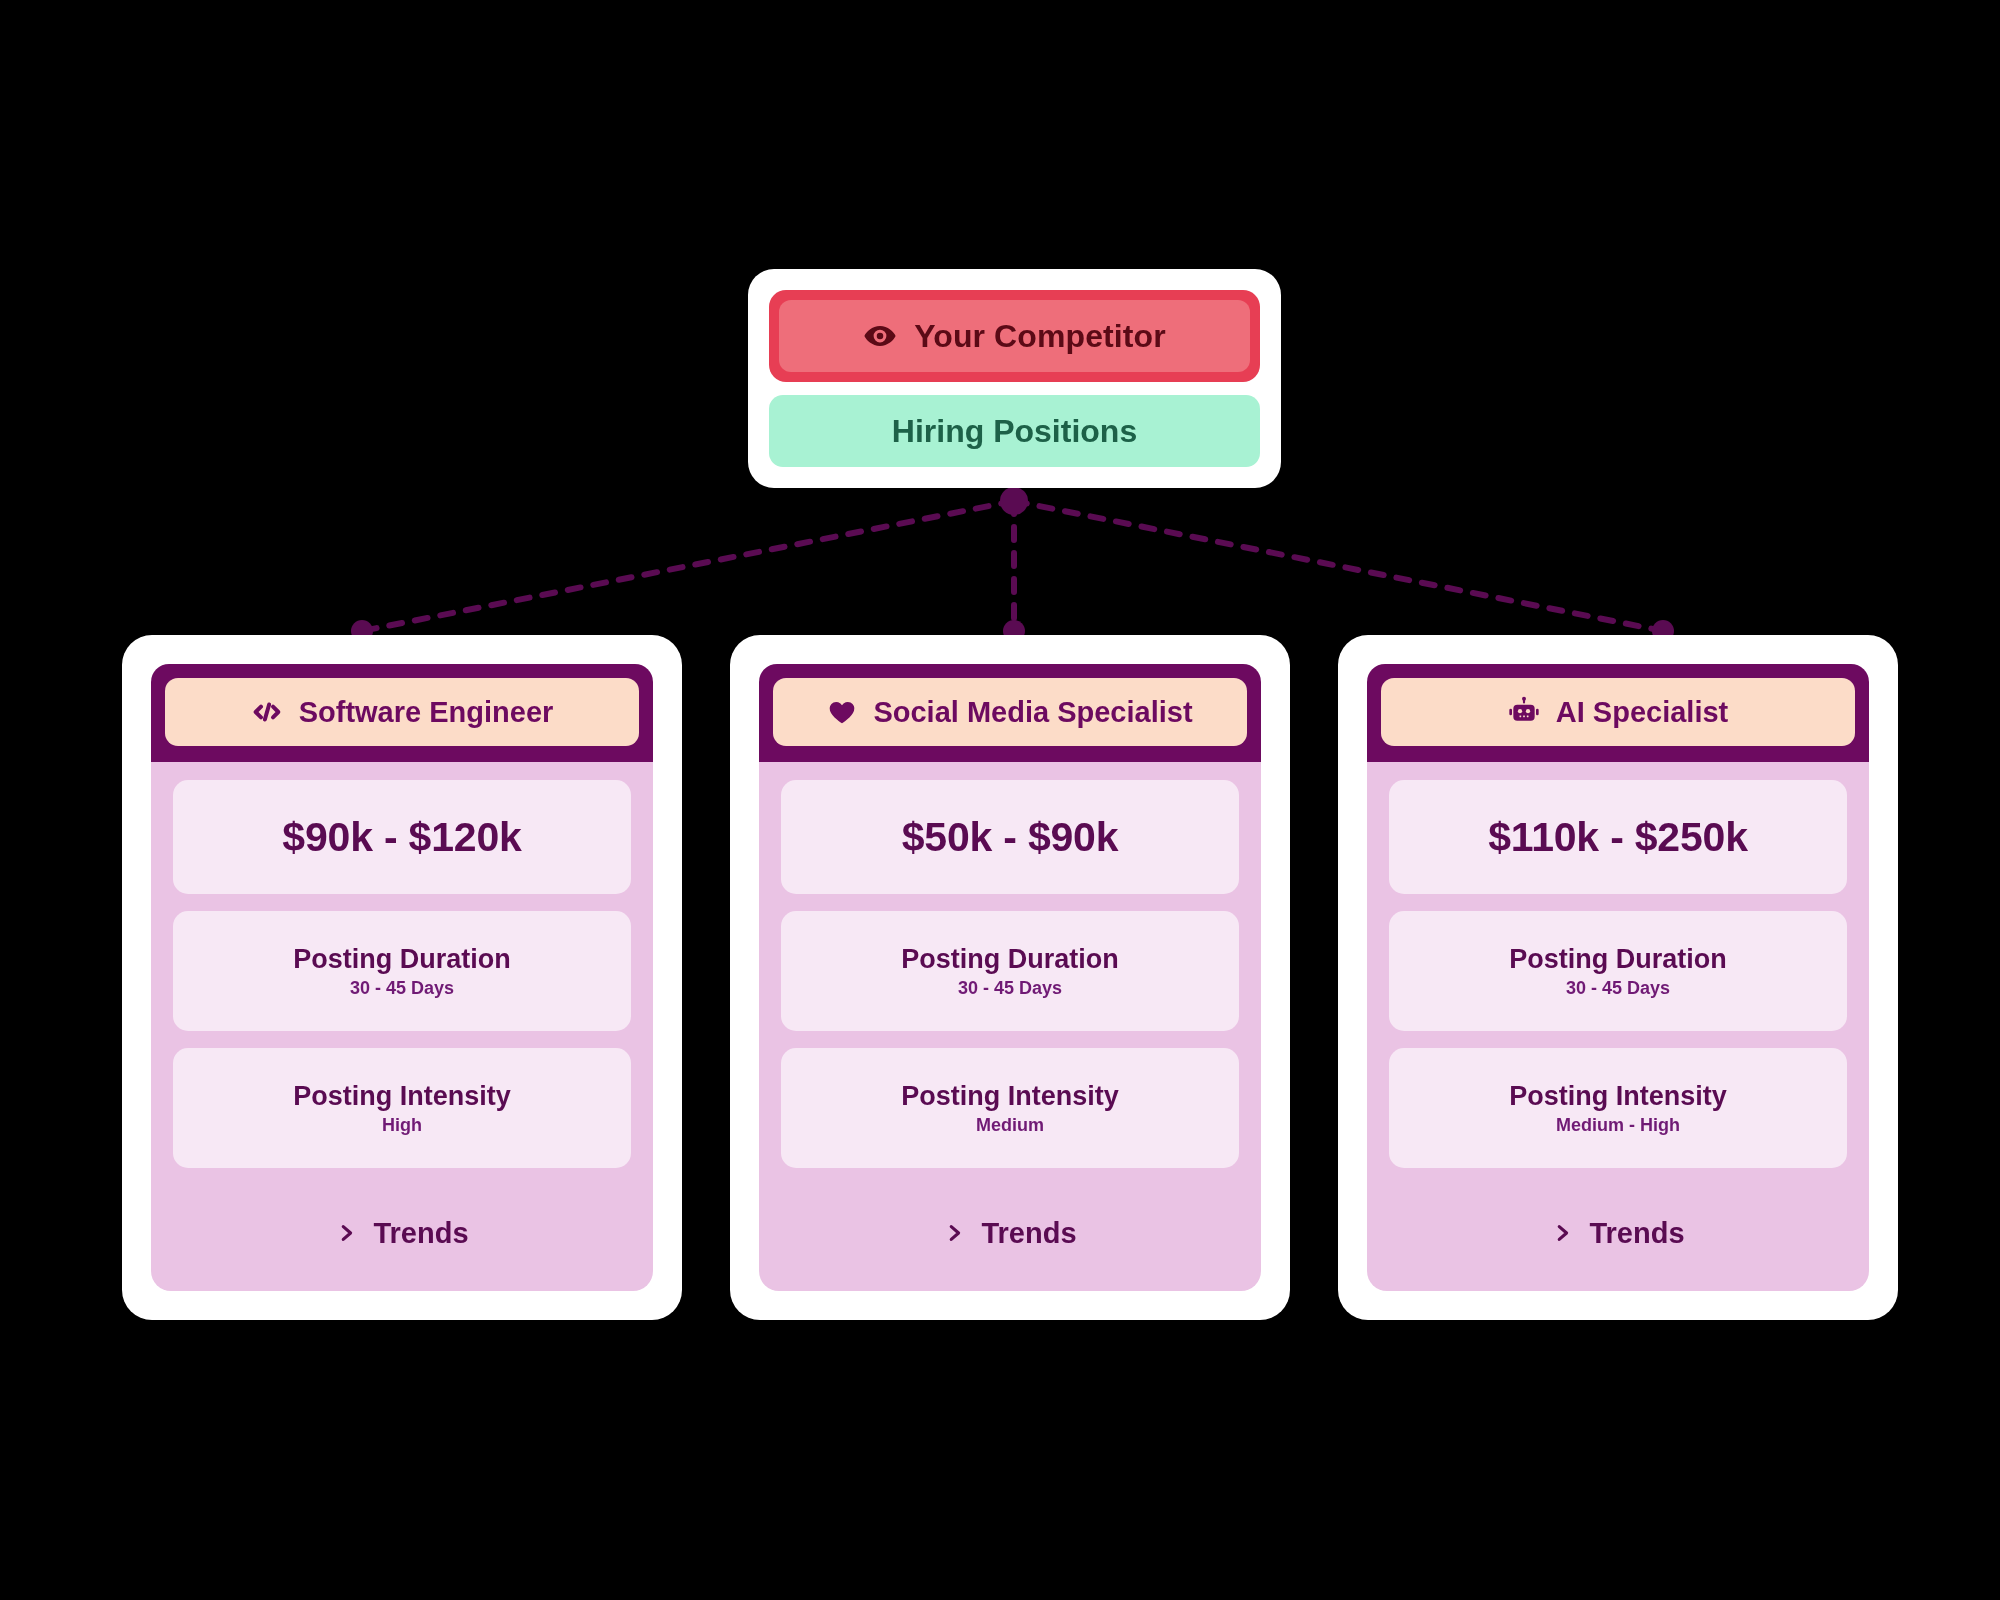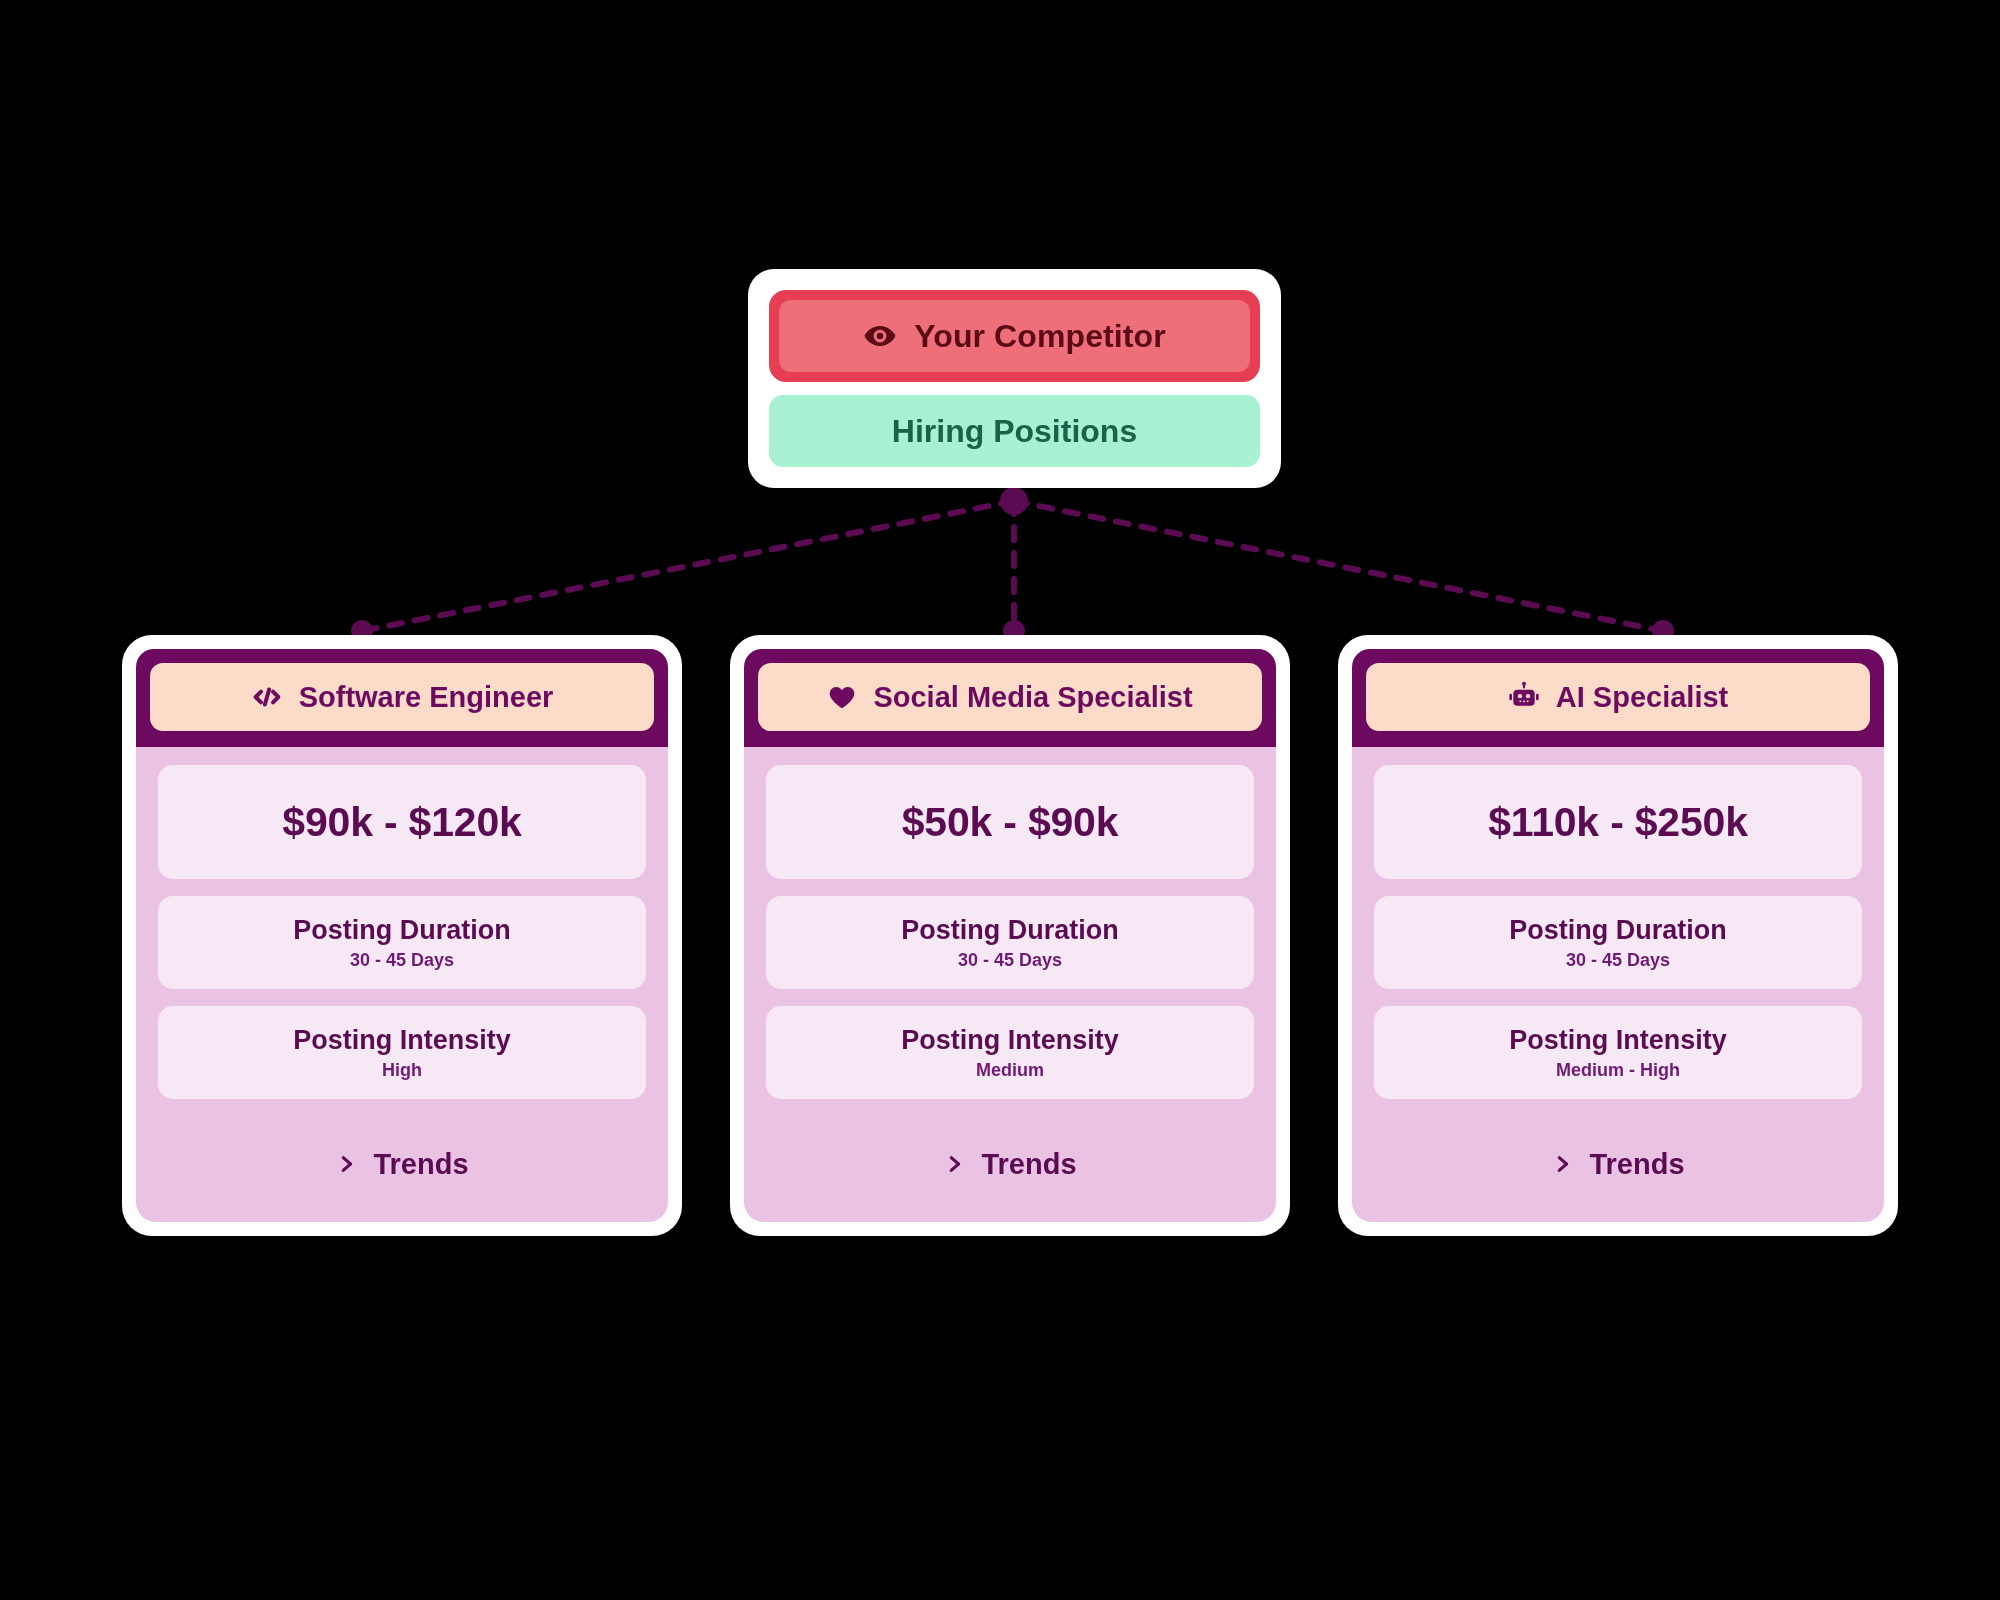--- a/index.html
+++ b/index.html
@@ -82,21 +82,21 @@
     white-space: nowrap;
   }
 
   
   .card {
     position: absolute;
     top: 635px;
     width: 560px;
     background: #FFFFFF;
     border-radius: 30px;
-    padding: 14px;
+    padding: 29px;
     z-index: 2;
   }
   #card-0 { left: 122px; }
   #card-1 { left: 730px; }
   #card-2 { left: 1338px; }
 
   .card-header {
     background: #6D0A60;
     border-radius: 18px 18px 0 0;
     padding: 14px 14px 16px 14px;
@@ -140,21 +140,21 @@
     height: 114px;
   }
   .stat-salary .stat-value {
     font-size: 41px;
     font-weight: bold;
     color: #5A0B52;
     letter-spacing: -0.2px;
   }
 
   .stat-two-line {
-    height: 93px;
+    height: 120px;
     gap: 4px;
   }
   .stat-label {
     font-size: 27px;
     font-weight: bold;
     color: #5A0B52;
     line-height: 1.12;
   }
   .stat-sub {
     font-size: 18px;

